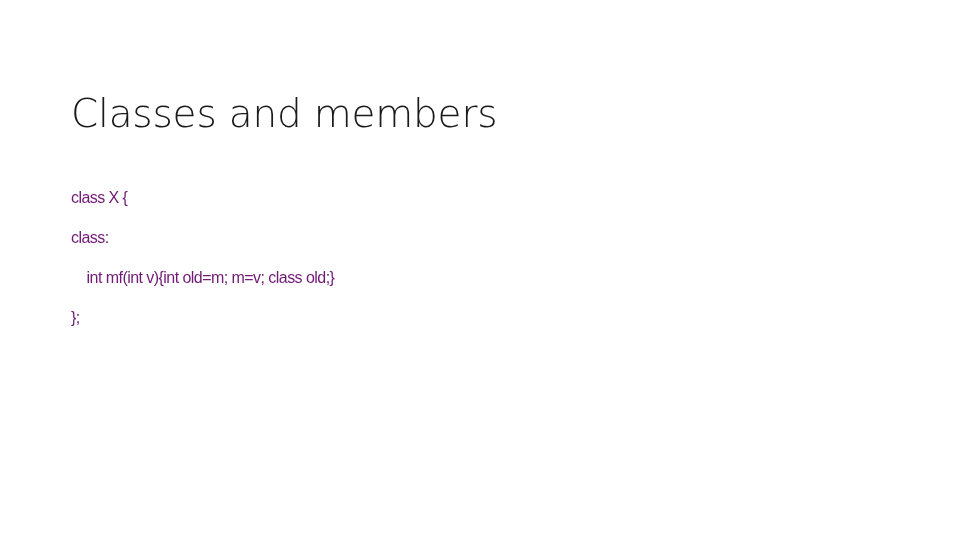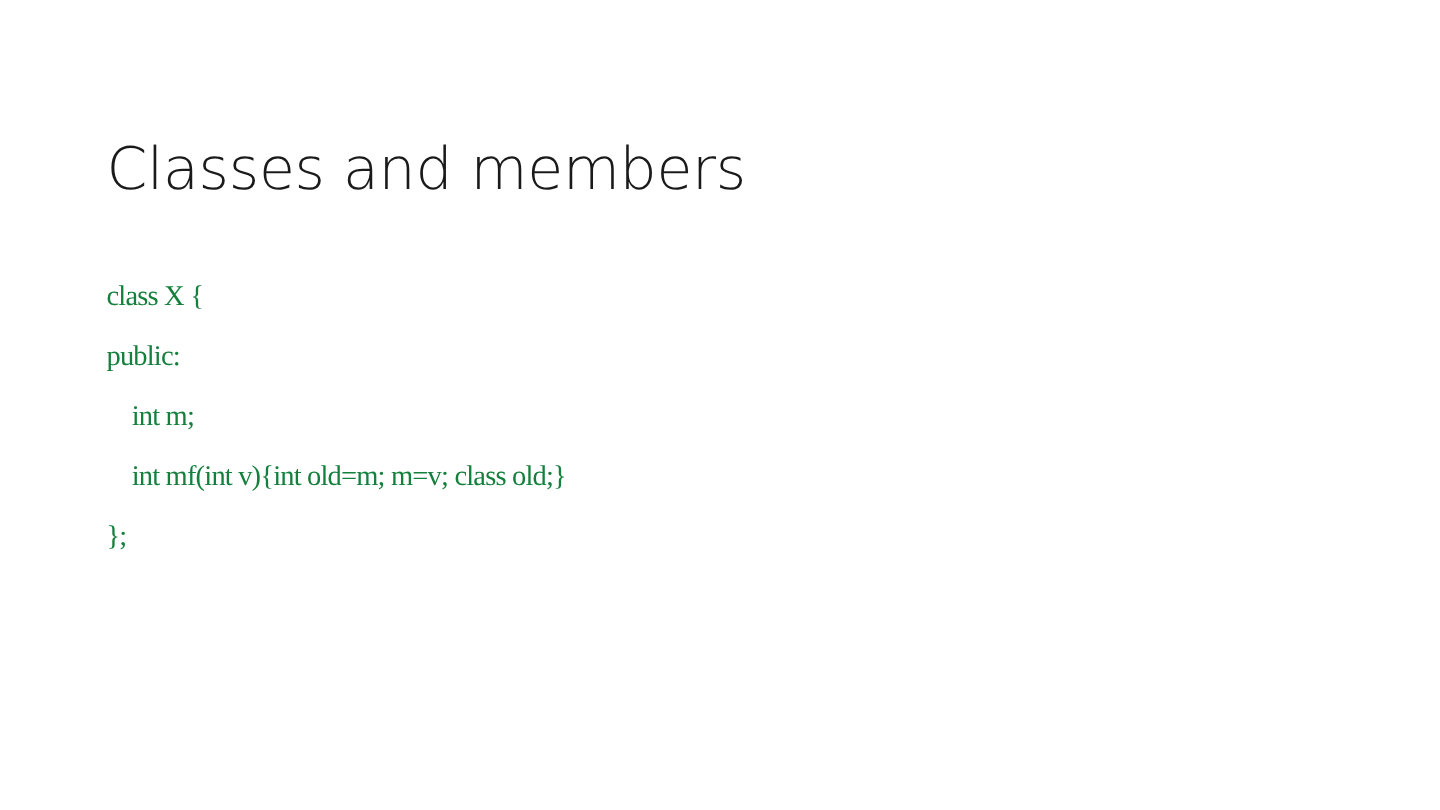--- a/index.html
+++ b/index.html
@@ -41,24 +41,24 @@
 
   
   .code-block {
     position: absolute;
     left: 71px;
     top: 143px;
     width: 830px;
   }
 
   .code-line {
-    font-family: Liberation Serif, serif;
-    font-size: 19px;
+    font-family: Liberation Sans, sans-serif;
+    font-size: 16px;
     line-height: 40px;
-    color: #15803d;
+    color: #701a75;
     white-space: pre;
     letter-spacing: -0.55px;
     height: 40px;
   }
 
   
   .page-number {
     position: absolute;
     right: 72px;
     bottom: 18px;
@@ -71,21 +71,20 @@
 </style>
 </head>
 <body>
 
 <div class="slide">
 
   <div class="slide-title">Classes and members</div>
 
   <div class="code-block">
     <div class="code-line">class X {</div>
-    <div class="code-line">public:</div>
-    <div class="code-line">    int m;</div>
+    <div class="code-line">class:</div>
     <div class="code-line">    int mf(int v){int old=m; m=v; class old;}</div>
     <div class="code-line">};</div>
   </div>
 
   <div class="page-number">13</div>
 
 </div>
 
 </body></html>

